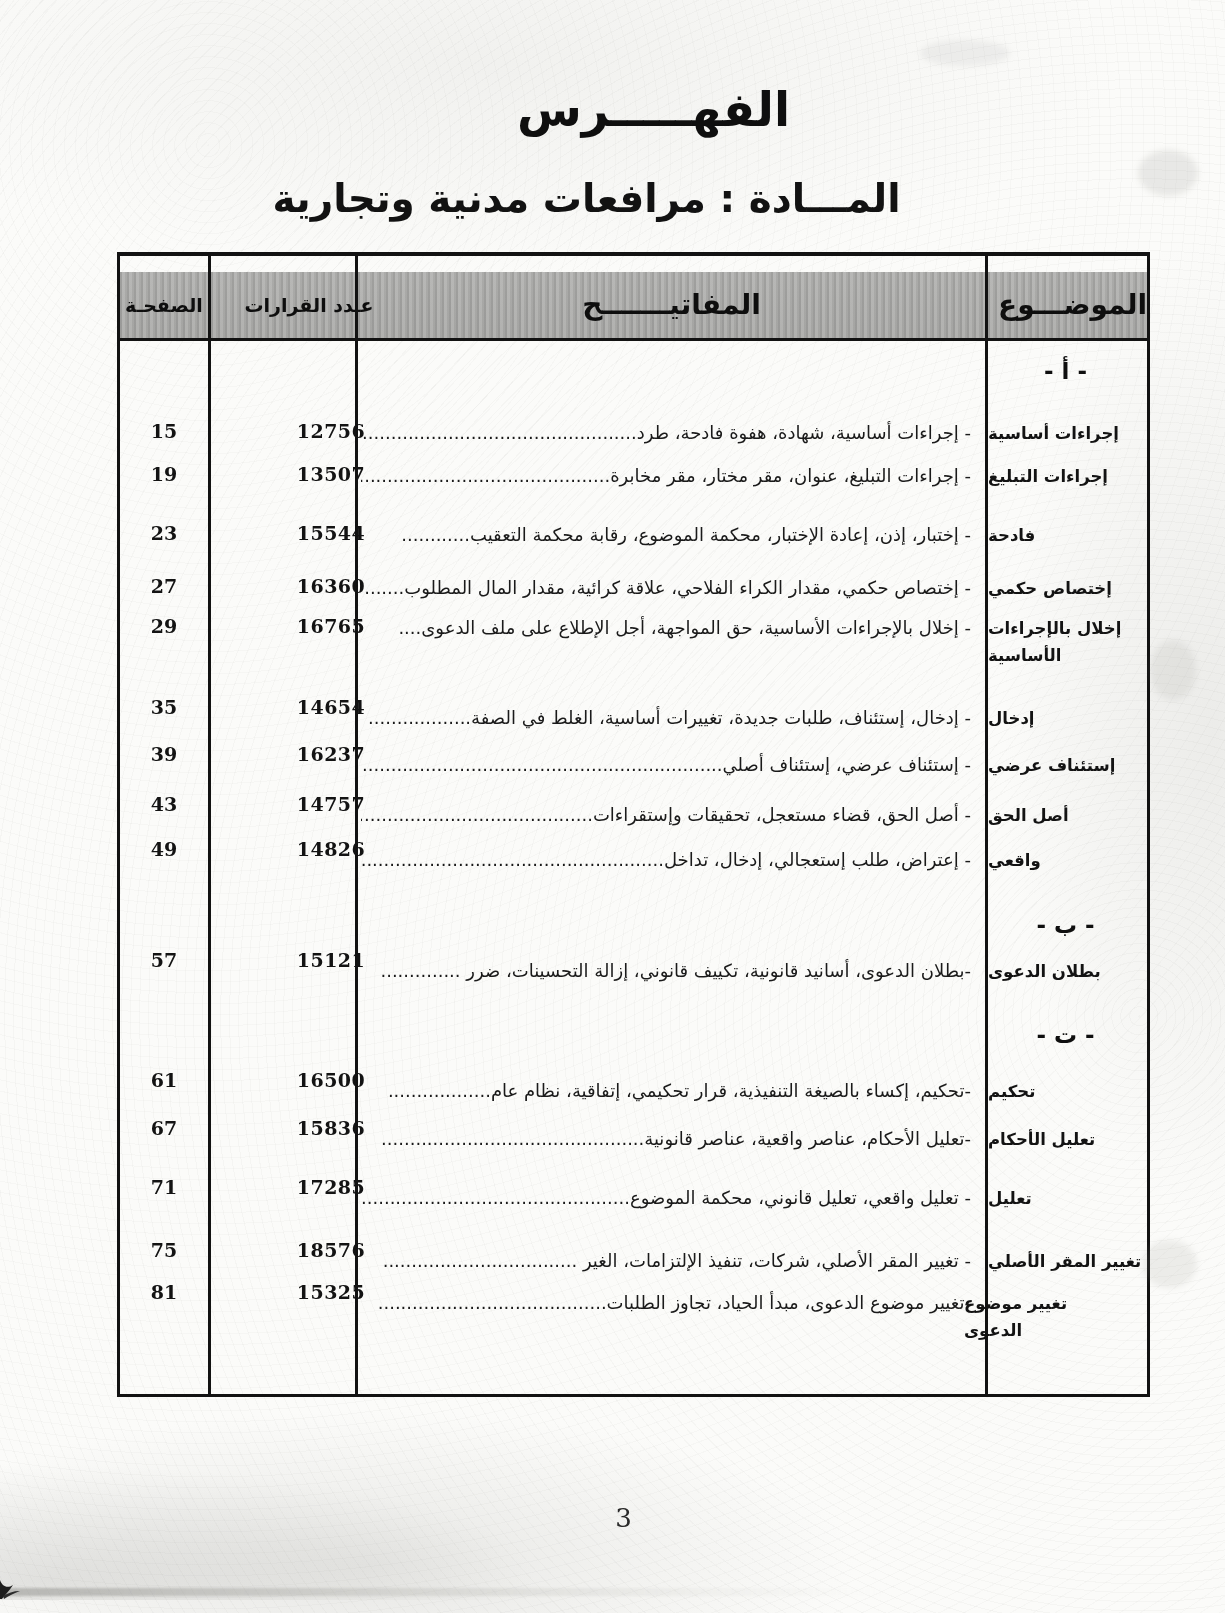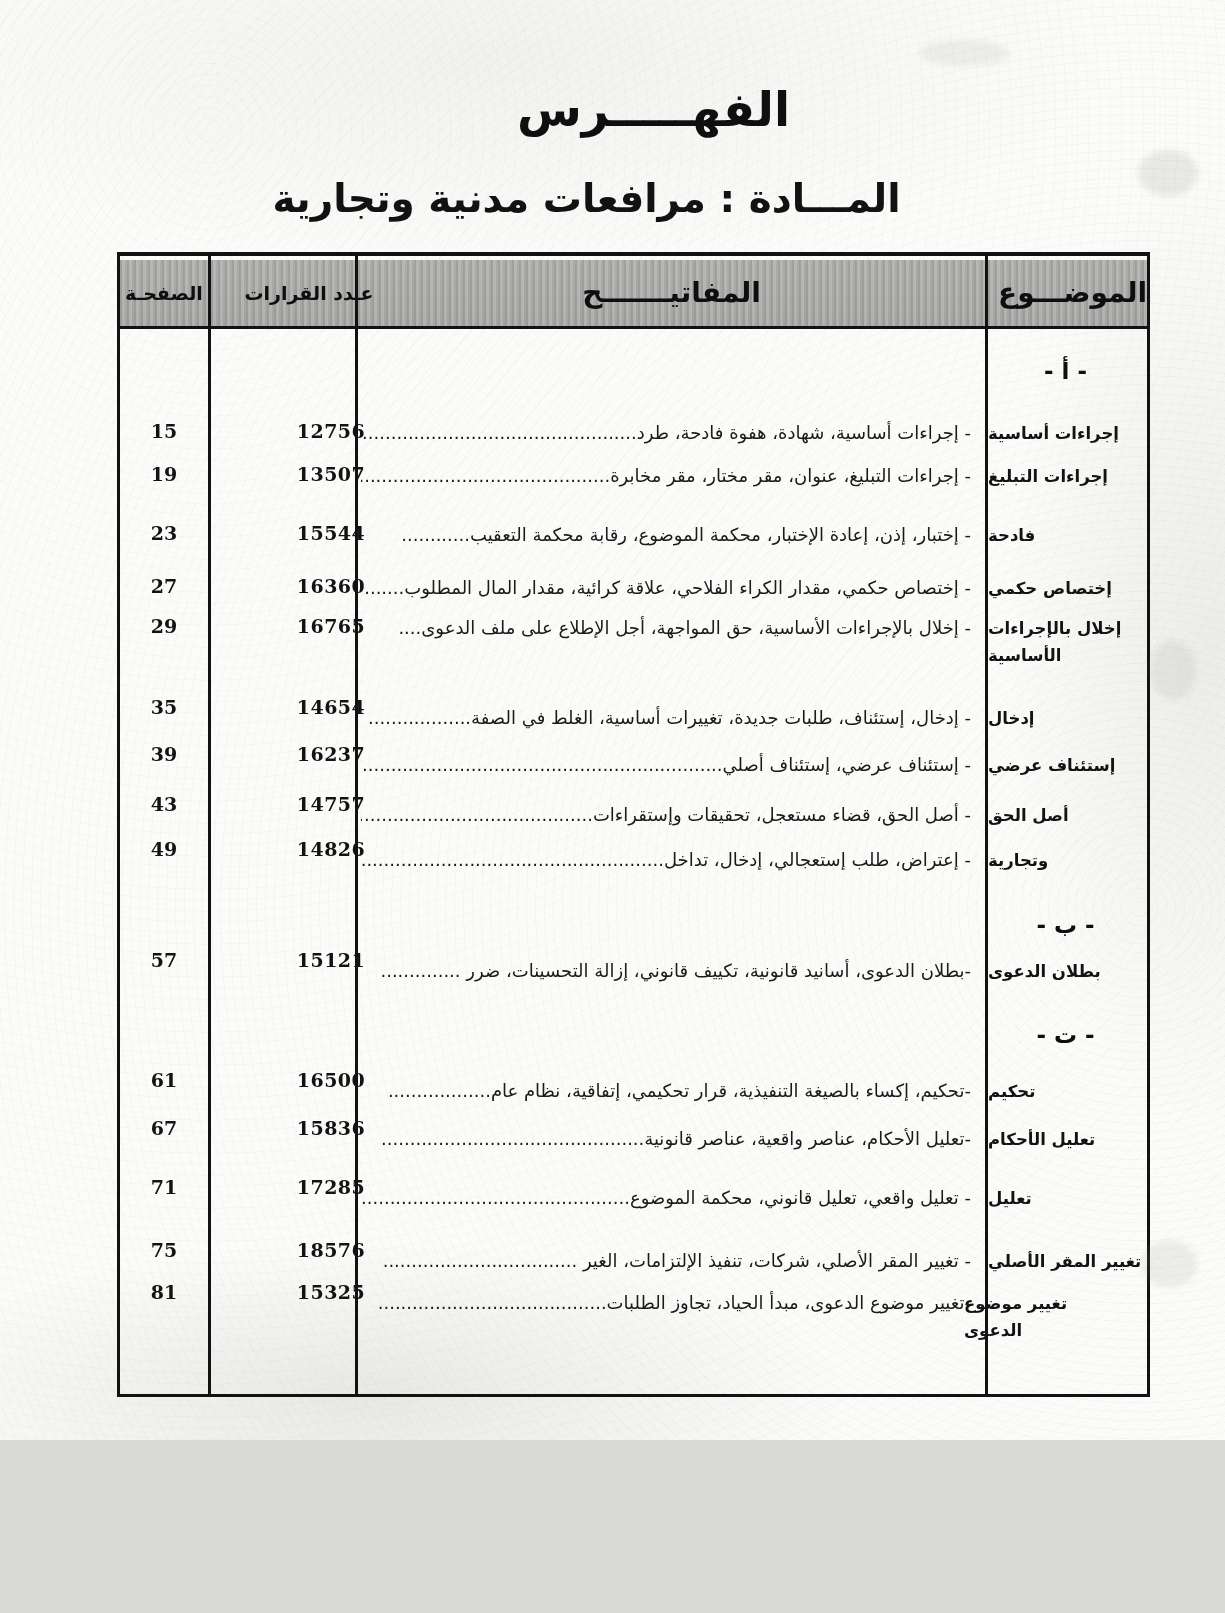--- a/index.html
+++ b/index.html
@@ -1,36 +1,36 @@
 <!DOCTYPE html>
 <html lang="ar"><head>
 <meta charset="utf-8">
 <style>
   html,body{margin:0;padding:0;background:#d9d9d6;}
   .sheet{
-    position:relative;width:1225px;height:1440px;overflow:hidden;
+    position:relative;width:1225px;height:1613px;overflow:hidden;
     background:
       radial-gradient(ellipse 900px 300px at 40% 4%, rgba(200,200,196,.20), rgba(0,0,0,0) 70%),
       radial-gradient(ellipse 300px 700px at 99% 45%, rgba(190,190,186,.25), rgba(0,0,0,0) 70%),
       radial-gradient(ellipse 700px 220px at 30% 97%, rgba(180,180,176,.28), rgba(0,0,0,0) 70%),
       #fbfbf9;
     font-family:"DejaVu Sans", sans-serif;color:#161616;
   }
   .speckle{position:absolute;inset:0;pointer-events:none;opacity:.5;
     background-image:
       repeating-radial-gradient(circle at 17% 9%, rgba(160,160,155,.10) 0 1px, rgba(0,0,0,0) 1px 11px),
       repeating-radial-gradient(circle at 93% 63%, rgba(150,150,145,.12) 0 1px, rgba(0,0,0,0) 1px 9px);
   }
   .title{position:absolute;top:82px;left:82px;right:0;text-align:center;
     font-size:47px;font-weight:bold;direction:rtl;color:#0f0f0f;letter-spacing:1px;}
   .subtitle{position:absolute;top:176px;left:0;right:52px;text-align:center;
     font-size:39px;font-weight:bold;direction:rtl;color:#121212;}
   .doc-table{position:absolute;top:252px;left:117px;width:1033px;height:1145px;
     border:3px solid #121212;border-top-width:4px;box-sizing:border-box;}
-  .thead{position:absolute;top:4px;left:0;right:0;height:66px;border-bottom:3px solid #121212;
+  .thead{position:absolute;top:16px;left:0;right:0;height:66px;border-bottom:3px solid #121212;
     background:
       repeating-linear-gradient(90deg, rgba(0,0,0,.10) 0 2px, rgba(255,255,255,.07) 2px 5px, rgba(0,0,0,.04) 5px 7px),
       linear-gradient(180deg,#b2b2b0,#ababa9);
   }
   .hlabel{position:absolute;top:0;height:66px;line-height:66px;text-align:center;
     font-weight:bold;font-size:28px;direction:rtl;color:#0e0e0e;white-space:nowrap;}
   .h-page{left:0;width:88px;font-size:19px;}
   .h-dec{left:91px;width:144px;font-size:19px;padding-left:26px;}
   .h-keys{left:241px;width:621px;}
   .h-subj{left:868px;right:0;margin-left:20px;}
@@ -142,21 +142,21 @@
       </div>
 
       <div class="trow hi" style="top:477px">
         <div class="c subject">أصل الحق</div>
         <div class="c keys">- أصل الحق، قضاء مستعجل، تحقيقات وإستقراءات..................................................</div>
         <div class="c decisions">14757</div>
         <div class="c pagenum">43</div>
       </div>
 
       <div class="trow hi" style="top:522px">
-        <div class="c subject">وتجارية</div>
+        <div class="c subject">واقعي</div>
         <div class="c keys">- إعتراض، طلب إستعجالي، إدخال، تداخل..........................................................</div>
         <div class="c decisions">14826</div>
         <div class="c pagenum">49</div>
       </div>
 
       <div class="trow" style="top:587px">
         <div class="c sec-label">- ب -</div>
       </div>
 
       <div class="trow hi" style="top:633px">

